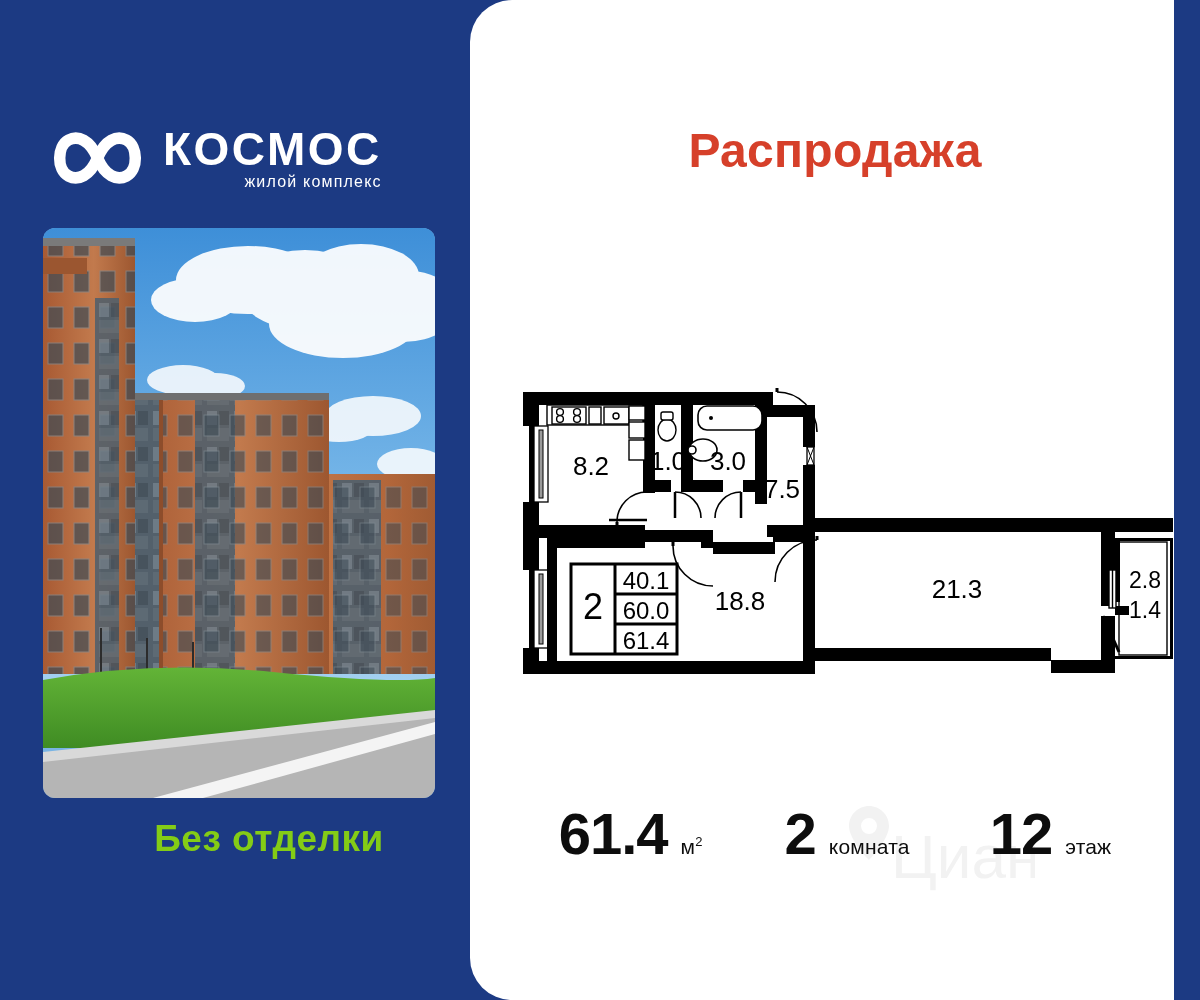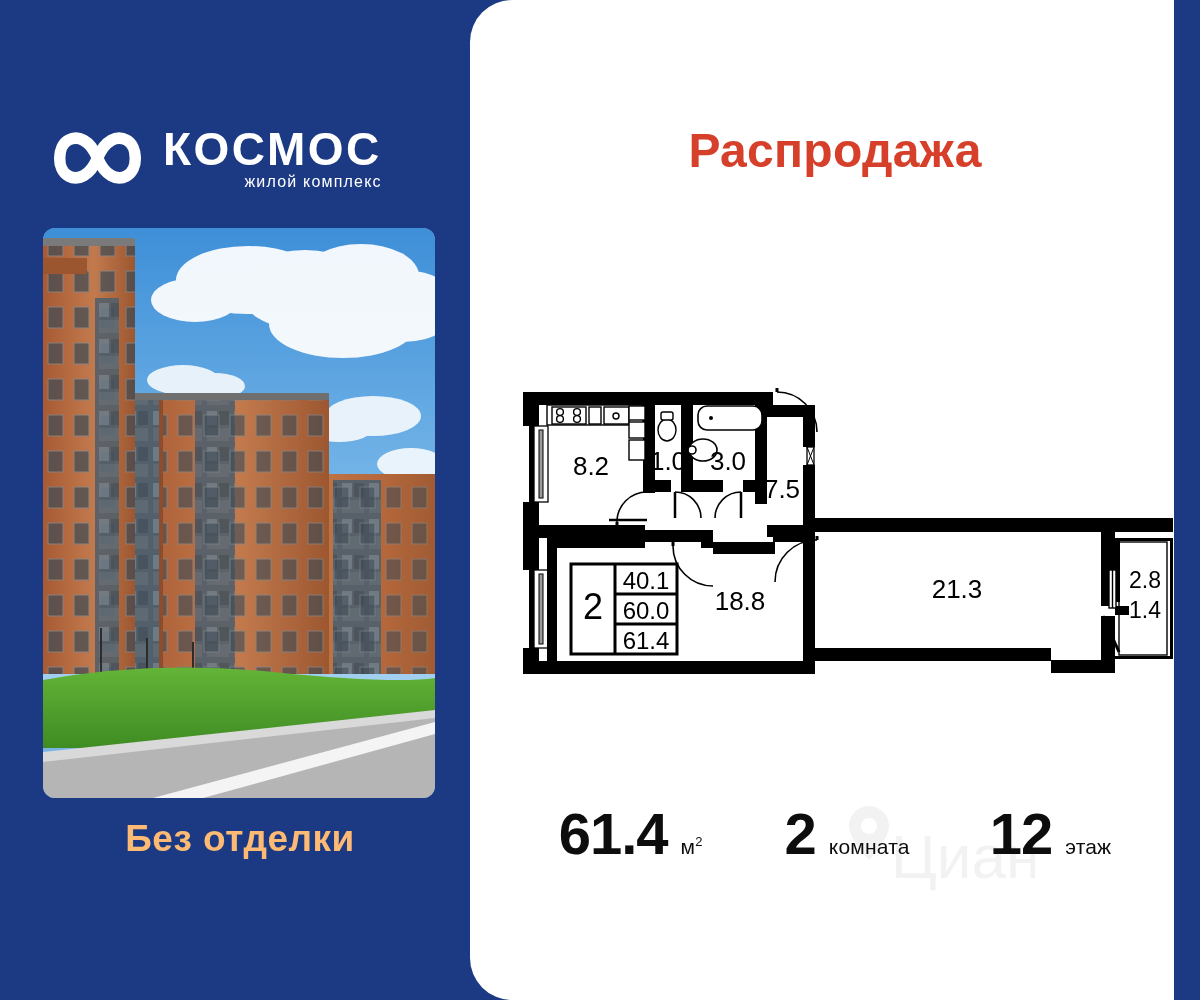--- a/index.html
+++ b/index.html
@@ -17,22 +17,22 @@
   .brand{position:absolute;left:50px;top:118px;width:400px;height:80px;display:flex;align-items:center;gap:18px;}
   .brand-mark{width:95px;height:62px;flex:0 0 auto;}
   .brand-words{display:flex;flex-direction:column;justify-content:center;}
   .brand-title{color:#ffffff;font-size:46px;font-weight:700;letter-spacing:2.5px;line-height:1;}
   .brand-sub{color:#ffffff;font-size:16px;font-weight:400;letter-spacing:1.2px;line-height:1;margin-top:2px;text-align:right;}
 
   
   .photo{position:absolute;left:43px;top:228px;width:392px;height:570px;border-radius:12px;overflow:hidden;background:#79b4e4;}
   .photo svg{display:block;width:100%;height:100%;}
 
-  .tagline{position:absolute;left:0;top:818px;width:480px;text-align:center;color:#fdba74;
-           font-size:37px;font-weight:700;letter-spacing:.5px;}
+  .tagline{position:absolute;left:0;top:818px;width:480px;text-align:center;color:#84cc16;
+           font-size:37px;font-weight:700;letter-spacing:.5px;padding-left:29px;}
 
   
   .card{position:absolute;left:470px;top:0;width:704px;height:1000px;background:#ffffff;
         border-top-left-radius:42px;border-bottom-left-radius:42px;}
 
   .headline{position:absolute;left:0;top:124px;width:730px;text-align:center;color:#d6402a;
             font-size:48px;font-weight:700;line-height:1.13;letter-spacing:.3px;}
   .headline span{display:block;}
 
   

